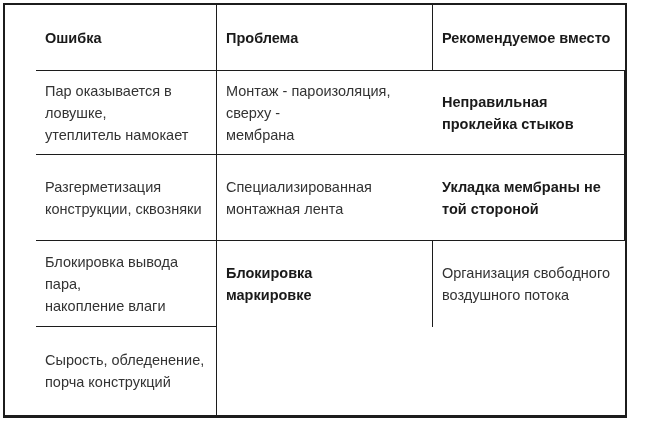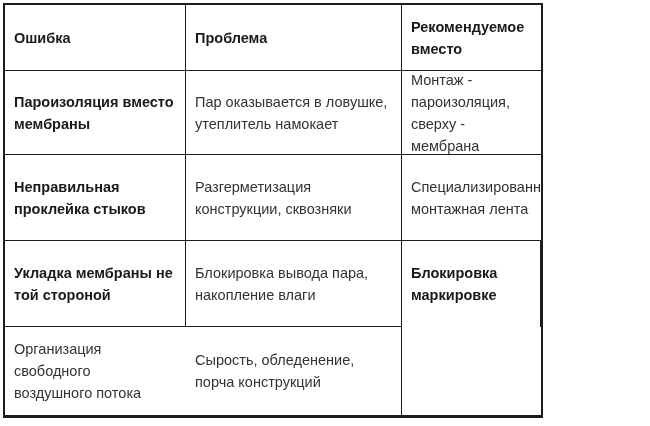--- a/index.html
+++ b/index.html
@@ -8,29 +8,30 @@
     width: 650px;
     height: 426px;
     background: #ffffff;
     font-family: "Liberation Sans", sans-serif;
     overflow: hidden;
   }
   .table-wrap {
     position: absolute;
     left: 3px;
     top: 3px;
-    width: 540px;
+    width: 624px;
     height: 415px;
     box-sizing: border-box;
     border: 2px solid #1c1c1c;
     border-bottom-width: 3px;
     background: #ffffff;
     display: grid;
     grid-template-columns: 181px 216px 1fr;
     grid-template-rows: 66px 84px 86px 86px 1fr;
+    padding-left: 31px;
   }
   .cell {
     box-sizing: border-box;
     border-right: 1.5px solid #1c1c1c;
     border-bottom: 1.5px solid #1c1c1c;
     display: flex;
     align-items: center;
     padding: 2px 8px 2px 9px;
     font-size: 14.5px;
     line-height: 22px;
@@ -47,22 +48,20 @@
 </style>
 </head>
 <body>
 
 <div class="table-wrap">
 
   <div class="cell head">Ошибка</div>
   <div class="cell head">Проблема</div>
   <div class="cell head last-col">Рекомендуемое вместо</div>
 
-  <div class="cell bold">Пароизоляция вместо
-мембраны</div>
   <div class="cell">Пар оказывается в ловушке,
 утеплитель намокает</div>
   <div class="cell last-col">Монтаж - пароизоляция, сверху -
 мембрана</div>
 
   <div class="cell bold">Неправильная
 проклейка стыков</div>
   <div class="cell">Разгерметизация
 конструкции, сквозняки</div>
   <div class="cell last-col">Специализированная

